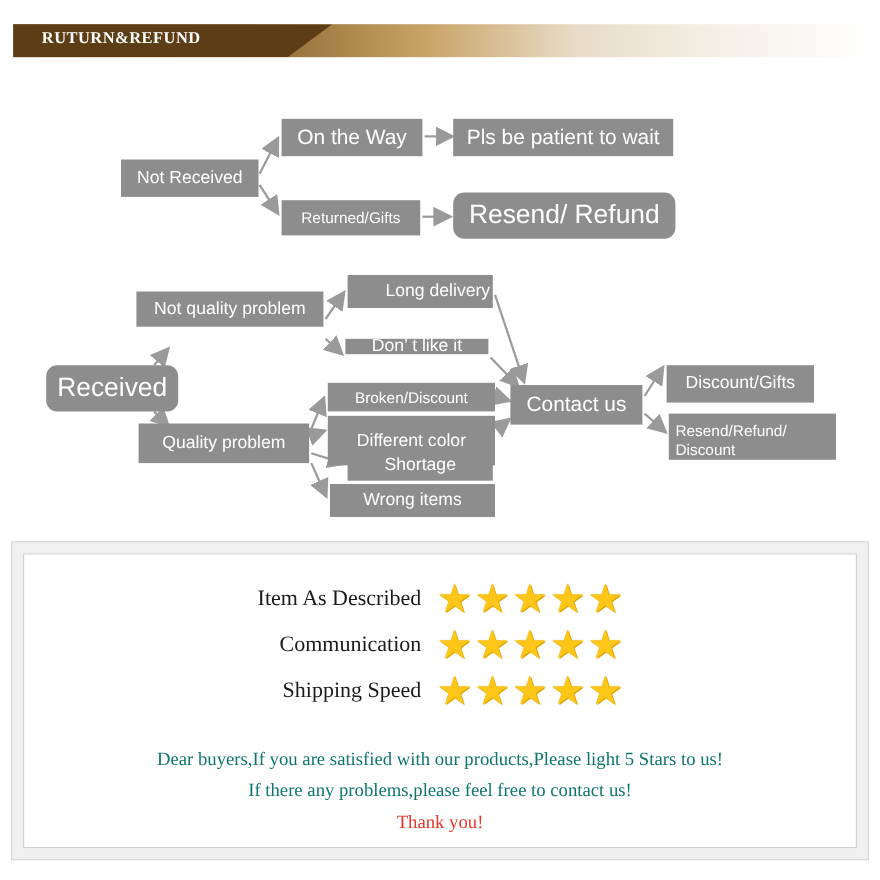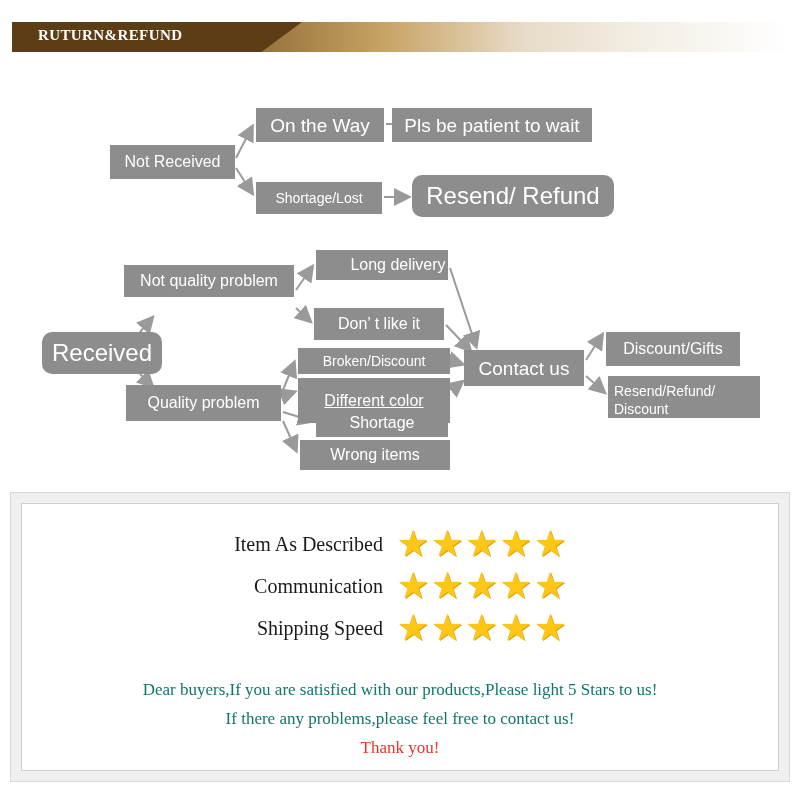--- a/index.html
+++ b/index.html
@@ -215,32 +215,32 @@
         <path d="M452,330 L462,322"></path>
 
         <path d="M586,300 L602,275"></path>
 
         <path d="M586,316 L604,332"></path>
       </g>
     </svg>
 
     <div class="node mid" style="left:110px; top:85px;  width:125px; height:34px;">Not Received</div>
     <div class="node big" style="left:256px; top:48px;  width:128px; height:34px;">On the Way</div>
-    <div class="node big" style="left:392px; top:48px;  width:200px; height:34px;">Pls be patient to wait</div>
-    <div class="node small" style="left:256px; top:122px; width:126px; height:32px;">Shortage/Lost</div>
+    <div class="node big" style="left:412px; top:48px;  width:200px; height:34px;">Pls be patient to wait</div>
+    <div class="node small" style="left:256px; top:122px; width:126px; height:32px;">Returned/Gifts</div>
     <div class="node xbig" style="left:412px; top:115px; width:202px; height:42px;">Resend/ Refund</div>
 
     <div class="node xbig" style="left:42px;  top:272px; width:120px; height:42px;">Received</div>
     <div class="node mid" style="left:124px; top:205px; width:170px; height:32px;">Not quality problem</div>
     <div class="node mid" style="left:126px; top:325px; width:155px; height:36px;">Quality problem</div>
 
     <div class="node mid" style="left:316px; top:190px; width:132px; height:30px;padding-left:32px;">Long delivery</div>
-    <div class="node mid" style="left:314px; top:248px; width:130px; height:32px;">Don’ t like it</div>
+    <div class="node mid" style="left:314px; top:248px; width:130px; height:14px;">Don’ t like it</div>
     <div class="node small" style="left:298px; top:288px; width:152px; height:26px;">Broken/Discount</div>
-    <div class="node mid" style="left:298px; top:318px; width:152px; height:45px;text-decoration:underline;">Different color</div>
+    <div class="node mid" style="left:298px; top:318px; width:152px; height:45px;">Different color</div>
     <div class="node mid" style="left:316px; top:349px; width:132px; height:28px;">Shortage</div>
     <div class="node mid" style="left:300px; top:380px; width:150px; height:30px;">Wrong items</div>
 
     <div class="node big" style="left:464px; top:290px; width:120px; height:36px;">Contact us</div>
     <div class="node mid" style="left:606px; top:252px; width:134px; height:34px;margin-top:20px;">Discount/Gifts</div>
     <div class="node small two-line" style="left:608px; top:316px; width:152px; height:42px;justify-content:flex-end;">
       <span>Resend/Refund/</span>
       <span>Discount</span>
     </div>
   </div>

